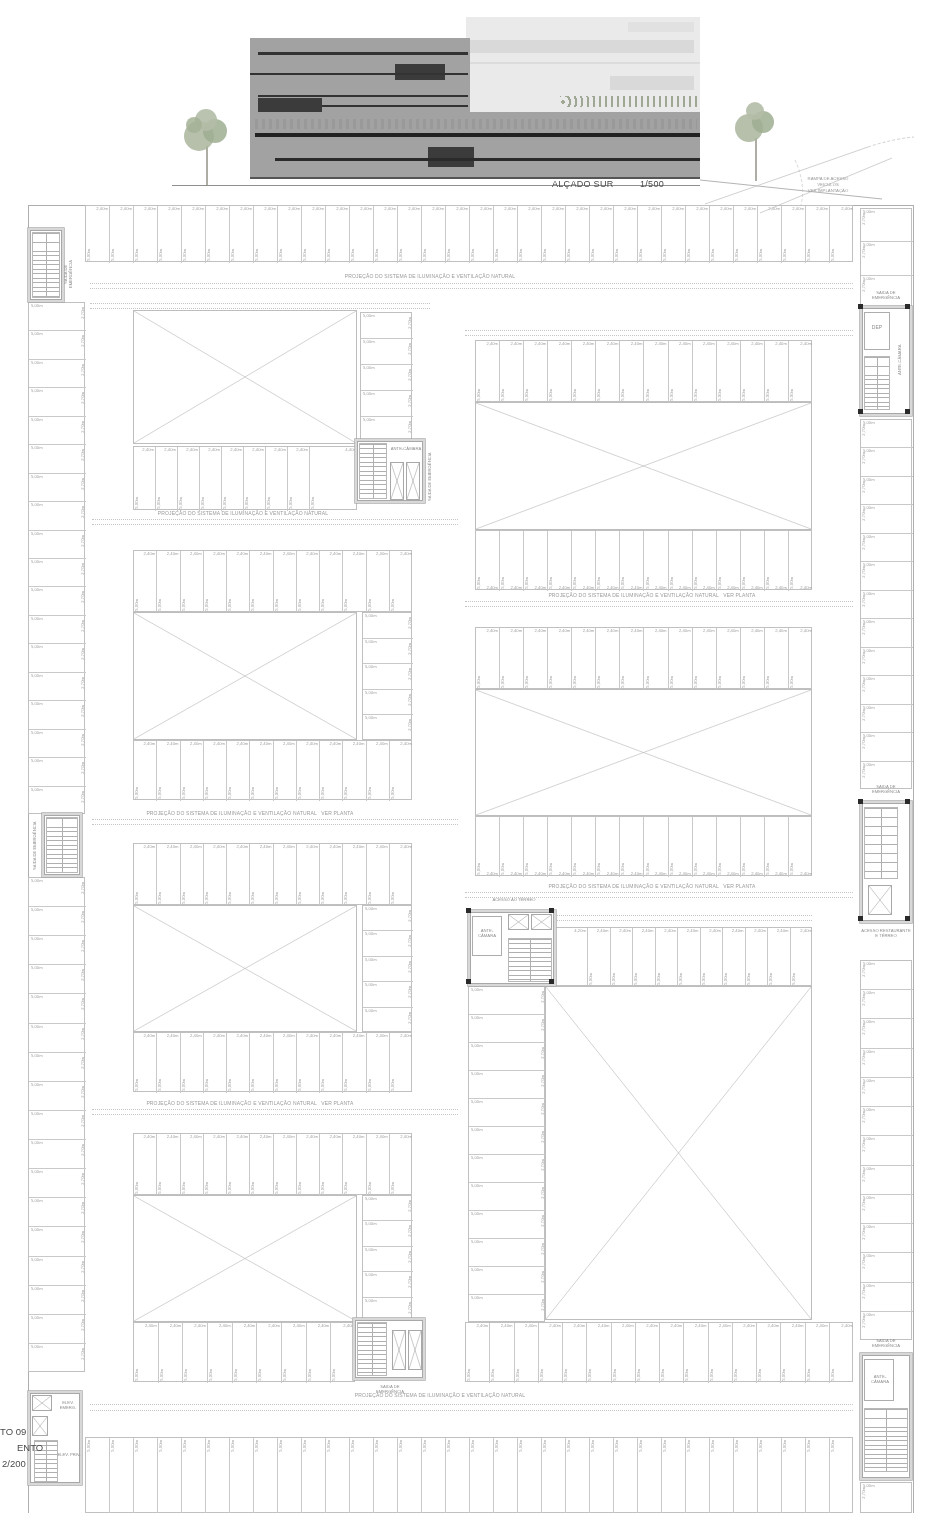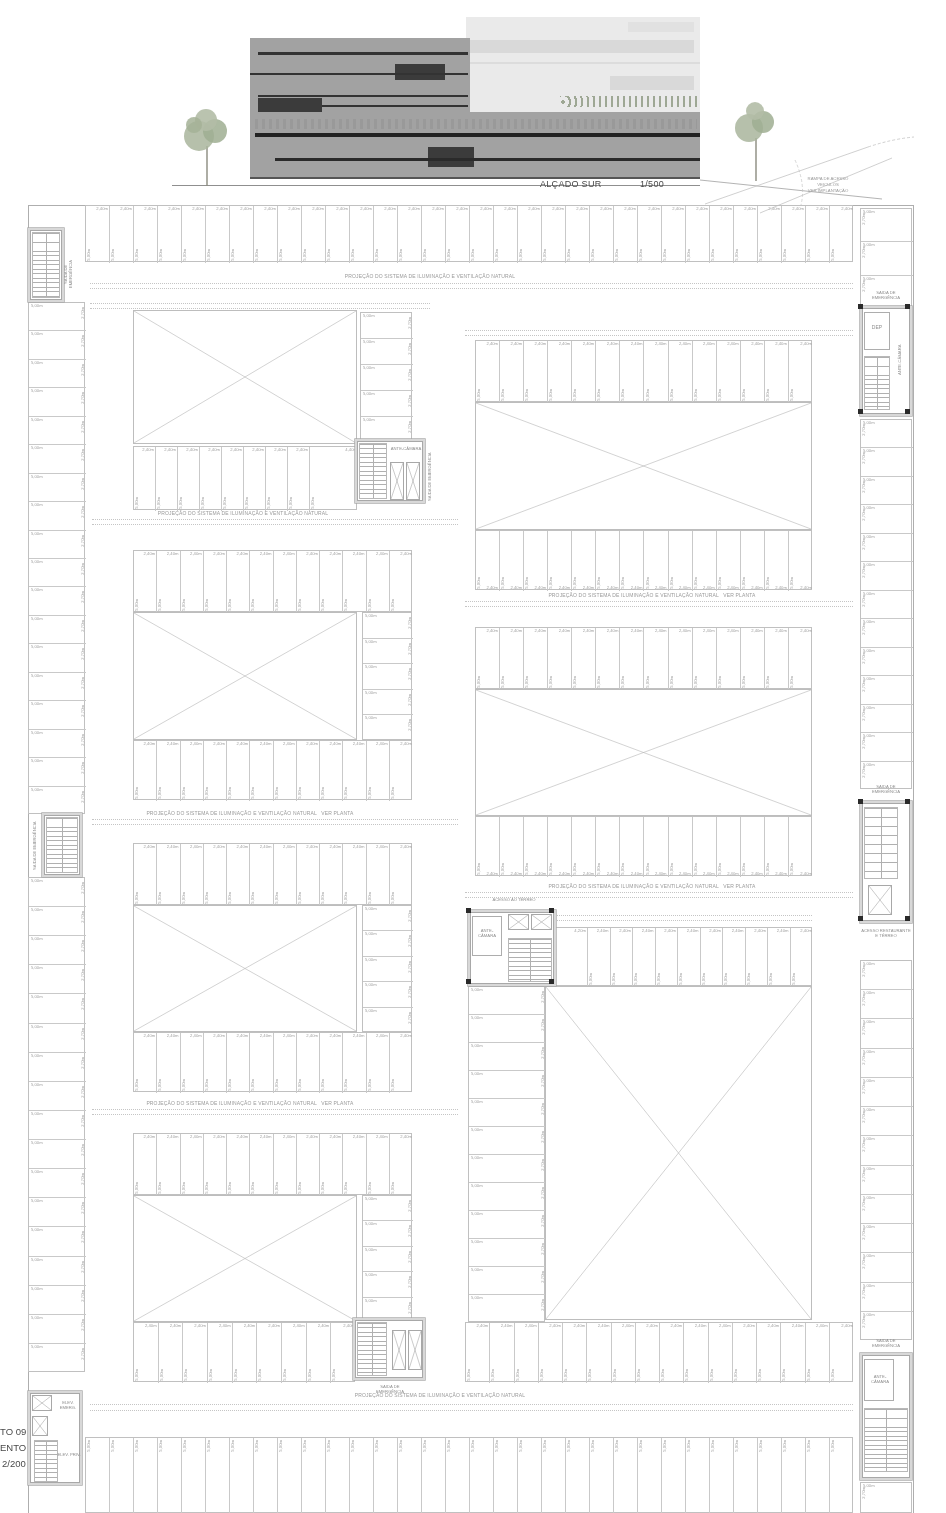--- a/index.html
+++ b/index.html
@@ -84,21 +84,21 @@
       </g>
 
       <g>
         <path d="M756,181 L756,138" stroke="#8b8b7f" stroke-width="1.4"></path>
         <circle cx="749" cy="128" r="14" fill="#a9b59c" opacity="0.85"></circle>
         <circle cx="763" cy="122" r="11" fill="#9fae92" opacity="0.85"></circle>
         <circle cx="755" cy="111" r="9" fill="#b2bda6" opacity="0.9"></circle>
       </g>
     </svg>
 
-    <div class="elev-label" style="left:540px;top:179px;">ALÇADO SUR</div>
+    <div class="elev-label" style="left:552px;top:179px;">ALÇADO SUR</div>
     <div class="elev-label" style="left:640px;top:179px;">1/500</div>
     <div class="ramp-note" style="left:786px;top:176px;width:84px;white-space:pre-line;">RAMPA DE ACESSO
 VEÍCULOS
 VER IMPLANTAÇÃO</div>
   </div>
 
   <div class="plan-border" style="left:28px;top:205px;width:884px;height:1330px;"></div>
 
   <div id="gen">
       <div class="row" style="left: 85px; top: 205px; width: 768px; height: 57px;">
@@ -1588,15 +1588,15 @@
   <div class="corelabel" style="left:55px;top:1400px;width:26px;">ELEV. EMERG.</div>
   <div class="corelabel" style="left:57px;top:1452px;width:24px;">ELEV. PRIV.</div>
 
   <div class="corelabel" style="left:868px;top:1338px;width:36px;">SAÍDA DE EMERGÊNCIA</div>
   <div class="roomline" style="left:864px;top:1359px;width:30px;height:42px;"></div>
   <div class="dim" style="left:866px;top:1361px;">2,80m</div>
   <div class="dim rot" style="left:860px;top:1372px;">1,60m</div>
   <div class="corelabel" style="left:867px;top:1374px;width:26px;">ANTE-CÂMARA</div>
 
   <div class="sheet-title" style="left:0px;top:1427px;">TO 09</div>
-  <div class="sheet-title" style="left:0px;top:1443px;">ENTO</div>
+  <div class="sheet-title" style="left:0px;top:1443px;padding-left:17px;">ENTO</div>
   <div class="sheet-title" style="left:2px;top:1459px;">2/200</div>
 </div>
 
 </body></html>

